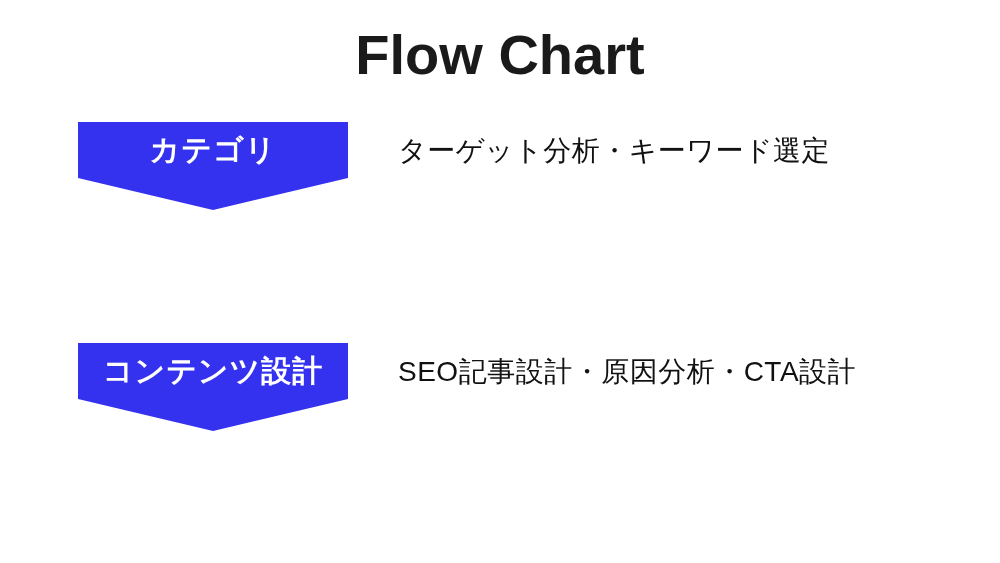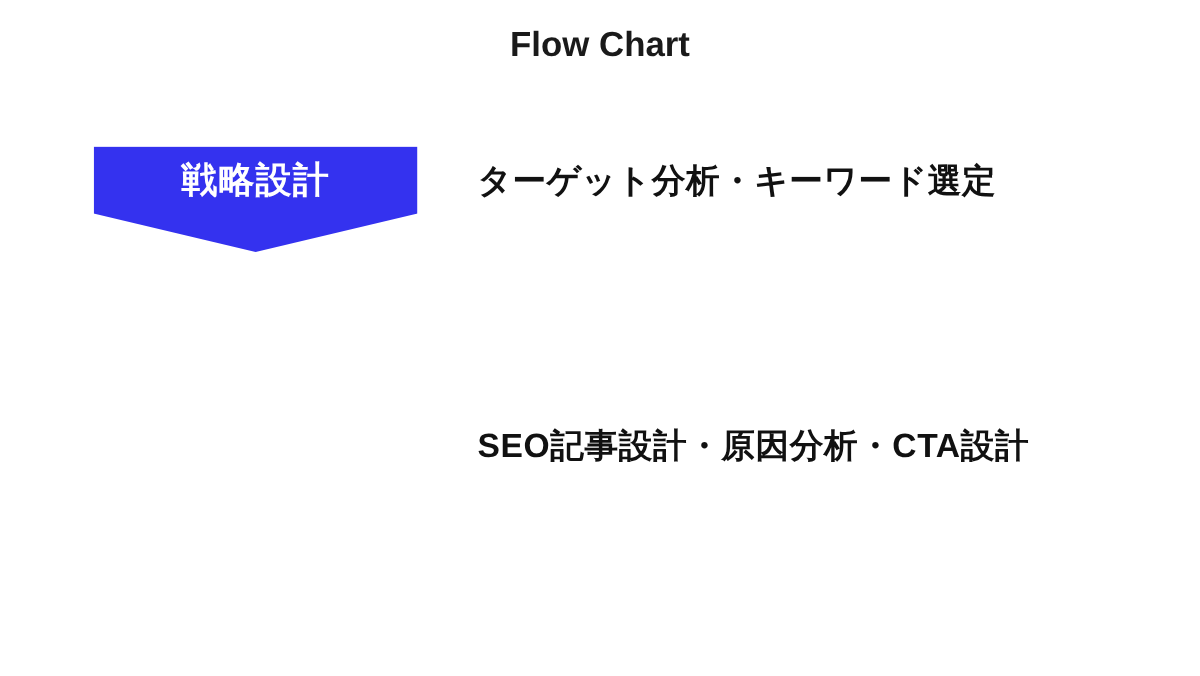--- a/index.html
+++ b/index.html
@@ -15,21 +15,21 @@
     overflow: hidden;
     font-family: "Liberation Sans", "DejaVu Sans", sans-serif;
   }
   .title {
     position: absolute;
     top: 22px;
     left: 0;
     width: 1000px;
     margin: 0;
     text-align: center;
-    font-size: 29px;
+    font-size: 56px;
     font-weight: 700;
     color: #1a1a1a;
     letter-spacing: 0px;
   }
   .step {
     position: absolute;
     left: 0;
     width: 1000px;
     height: 88px;
   }
@@ -59,38 +59,41 @@
   }
   .desc {
     position: absolute;
     left: 398px;
     top: 0;
     height: 58px;
     display: flex;
     align-items: center;
     color: var(--desc-text, #111111);
     font-size: 28px;
-    font-weight: 700;
+    font-weight: 400;
     letter-spacing: 0.5px;
     white-space: nowrap;
   }
 </style>
 </head>
 <body>
 
 <div class="canvas">
 
   <h1 class="title">Flow Chart</h1>
 
   <div class="step" style="top:122px">
     <div class="chevron">
-      <span class="chevron-label">戦略設計</span>
+      <span class="chevron-label">カテゴリ</span>
     </div>
     <div class="desc">ターゲット分析・キーワード選定</div>
   </div>
 
 
   <div class="step" style="top:343px">
+    <div class="chevron">
+      <span class="chevron-label">コンテンツ設計</span>
+    </div>
     <div class="desc">SEO記事設計・原因分析・CTA設計</div>
   </div>
 
 
 </div>
 
 </body></html>

